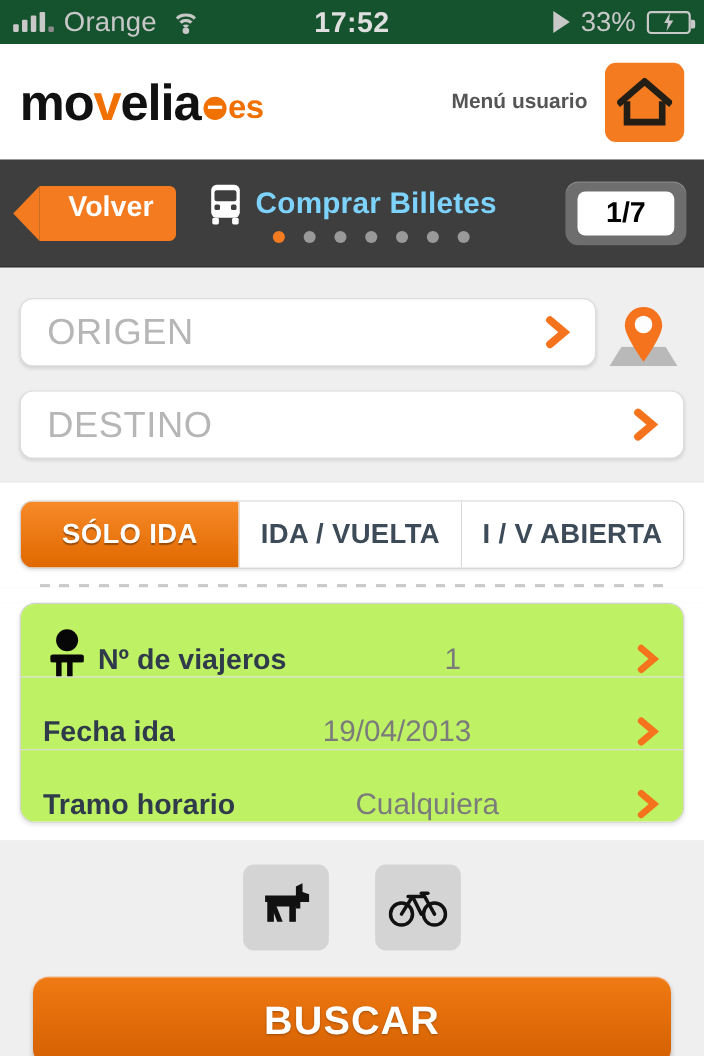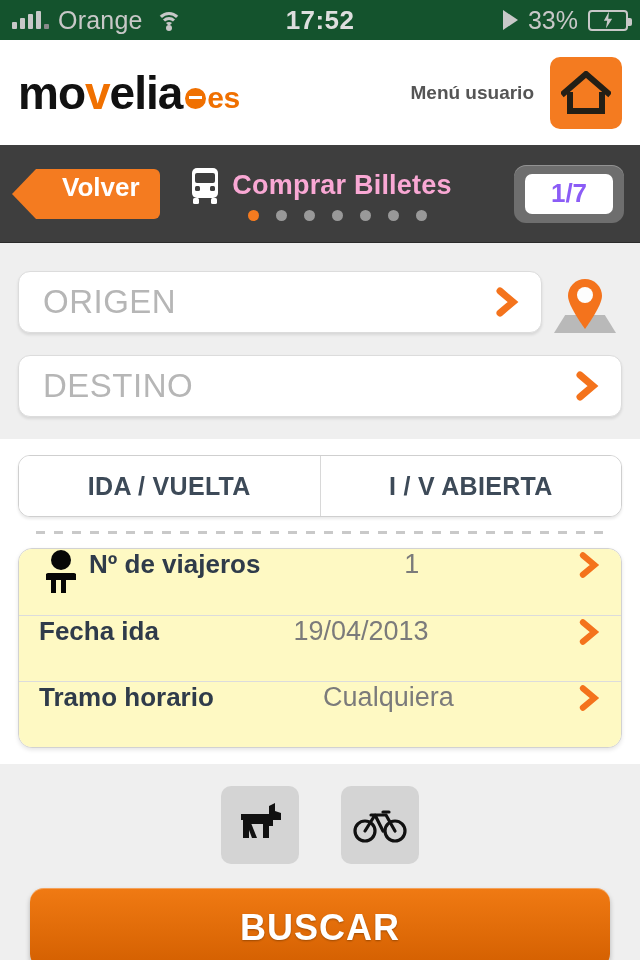--- a/index.html
+++ b/index.html
@@ -83,33 +83,33 @@
     content:""; position:absolute; left:-24px; top:0;
     width:0;height:0;border-right:24px solid #f47b20;
     border-top:25px solid transparent;border-bottom:25px solid transparent;
   }
   .nav-center{
     position:absolute; left:0; right:0; display:flex; flex-direction:column;
     align-items:center; pointer-events:none;
   }
   .nav-title-row{ display:flex; align-items:center; gap:10px; }
   .bus-ico{ width:34px;height:38px; }
-  .nav-title{ color:#f9a8d4; font-size:27px; font-weight:bold; letter-spacing:0.2px;}
+  .nav-title{ color:#7dd3fc; font-size:27px; font-weight:bold; letter-spacing:0.2px;}
   .dots{ display:flex; gap:17px; margin-top:5px; margin-left:34px;}
   .dots i{ width:11px;height:11px;border-radius:50%;background:#999;display:block;}
   .dots i.on{ background:#f47b20; }
   .step-badge{
     margin-left:auto; width:110px;height:58px;background:#6e6e6e;
     border-radius:12px; display:flex;align-items:center;justify-content:center;
     box-shadow:inset 0 1px 0 rgba(255,255,255,.25);
   }
   .step-badge .inner{
     width:88px;height:40px;background:#fff;border-radius:7px;
     display:flex;align-items:center;justify-content:center;
-    color:#8b5cf6;font-size:26px;font-weight:bold;
+    color:#000000;font-size:26px;font-weight:bold;
   }
 
   
   .content{ background:#efefef; }
 
   .field-row{ display:flex; align-items:center; padding:0 18px; }
   .pill{
     flex:1; height:62px; background:#fff; border:1px solid #dcdcdc;
     border-radius:12px; display:flex; align-items:center;
     padding:0 16px 0 24px;
@@ -150,22 +150,22 @@
     background-image:repeating-linear-gradient(to right,#c9c9c9 0 9px,transparent 9px 18px);
   }
   .seg-spacer{ height:14px; background:#fff; }
 
   .card-wrap{ background:#fff; padding:0 18px 16px; }
   .card{
     background:#fff; border:1px solid #d2d2d2; border-radius:14px;
     overflow:hidden; box-shadow:0 2px 4px rgba(0,0,0,.10);
   }
   .row{
-    height:66px; display:flex; align-items:flex-start; padding:0 16px 0 20px;
-    border-top:1px solid #dcdcdc; background:#fef9c3;
+    height:66px; display:flex; align-items:flex-end; padding:0 16px 0 20px;
+    border-top:1px solid #dcdcdc; background:#bef264;
   }
   .row:first-child{ border-top:none; }
   .person{ width:44px;height:44px; position:relative; margin-right:6px; }
   .row .lbl{ font-size:26px; font-weight:bold; color:#2f3b4a; }
   .row .val{ margin-left:auto; font-size:27px; color:#7b7b7b; margin-right:12px;}
 
   .pets{ background:#efefef; padding:22px 0 18px;
     display:flex; justify-content:center; gap:42px; }
   .pet{ width:78px;height:78px;background:#d4d4d4;border-radius:10px;
     display:flex;align-items:center;justify-content:center;}
@@ -294,20 +294,21 @@
       <span class="chev">
         <svg width="34" height="34" viewBox="0 0 34 34">
           <path d="M9 6 L22 17 L9 28" fill="none" stroke="#f4731c" stroke-width="7" stroke-linecap="round"></path>
         </svg>
       </span>
     </div>
   </div>
 
   <div class="seg-wrap">
     <div class="segments">
+      <div class="seg active">SÓLO IDA</div>
       <div class="seg">IDA / VUELTA</div>
       <div class="seg">I / V ABIERTA</div>
     </div>
     <div class="dash"></div>
   </div>
   <div class="seg-spacer"></div>
 
   <div class="card-wrap">
     <div class="card">
 

